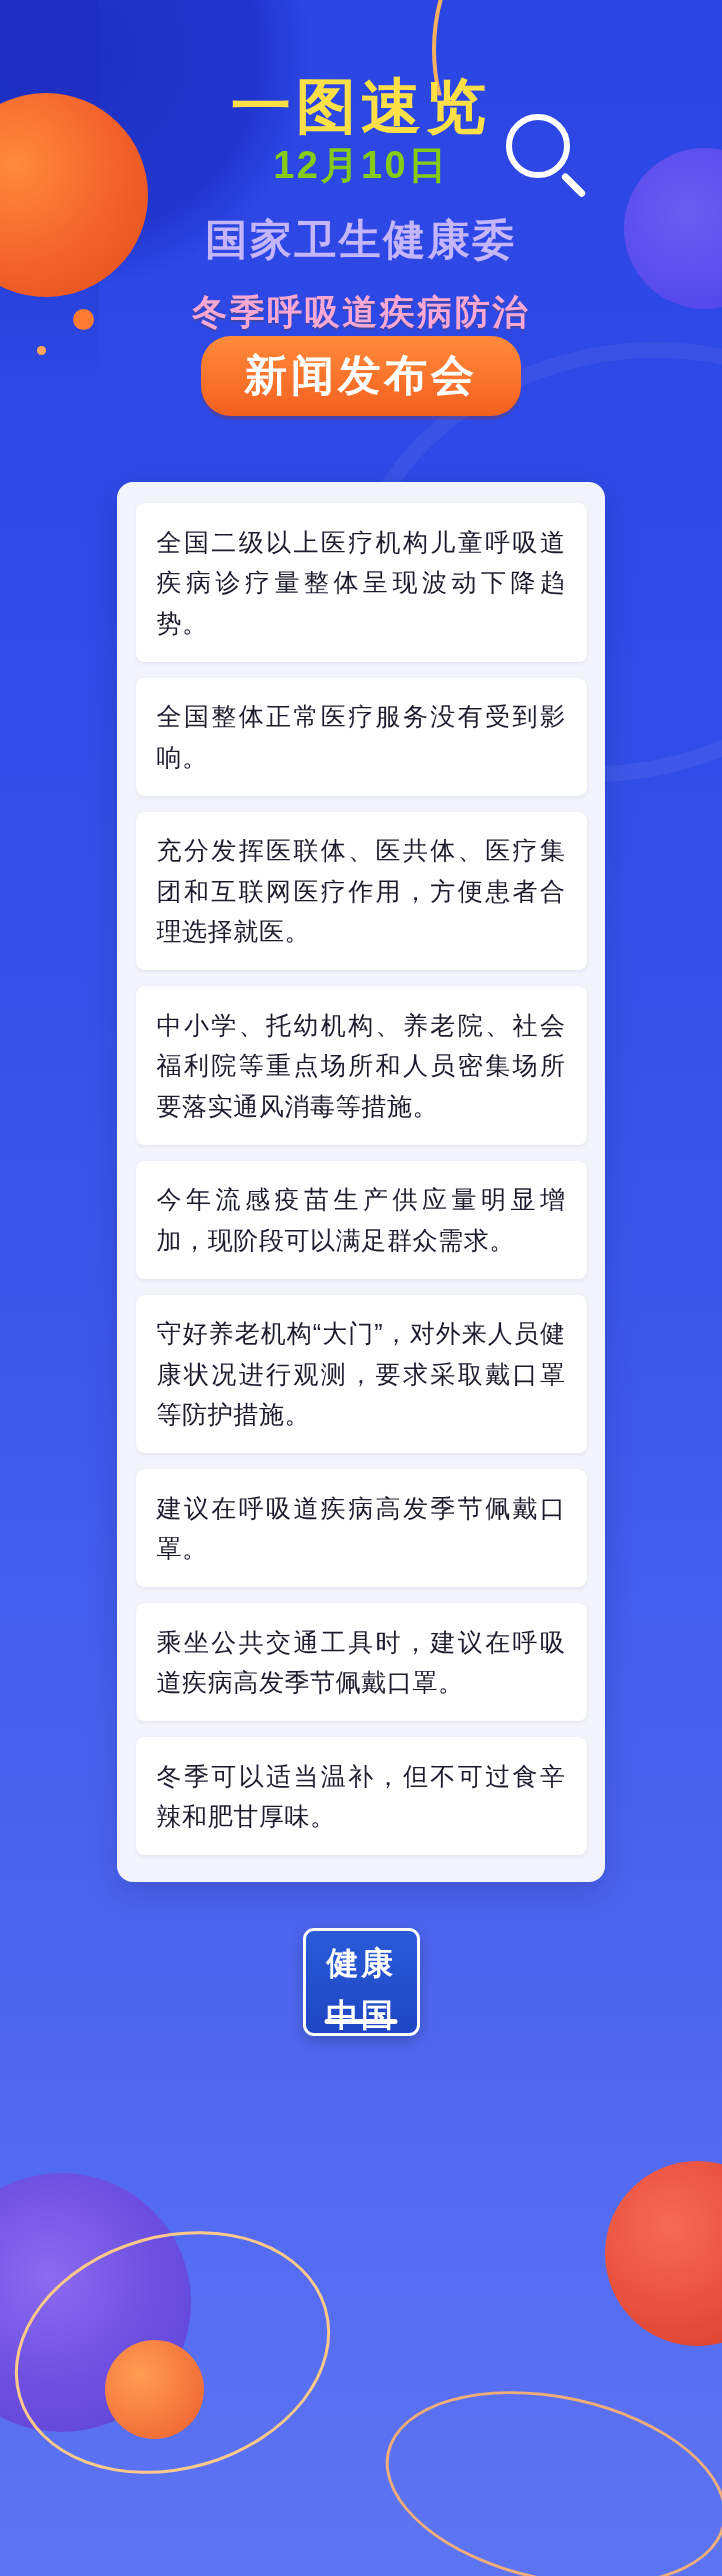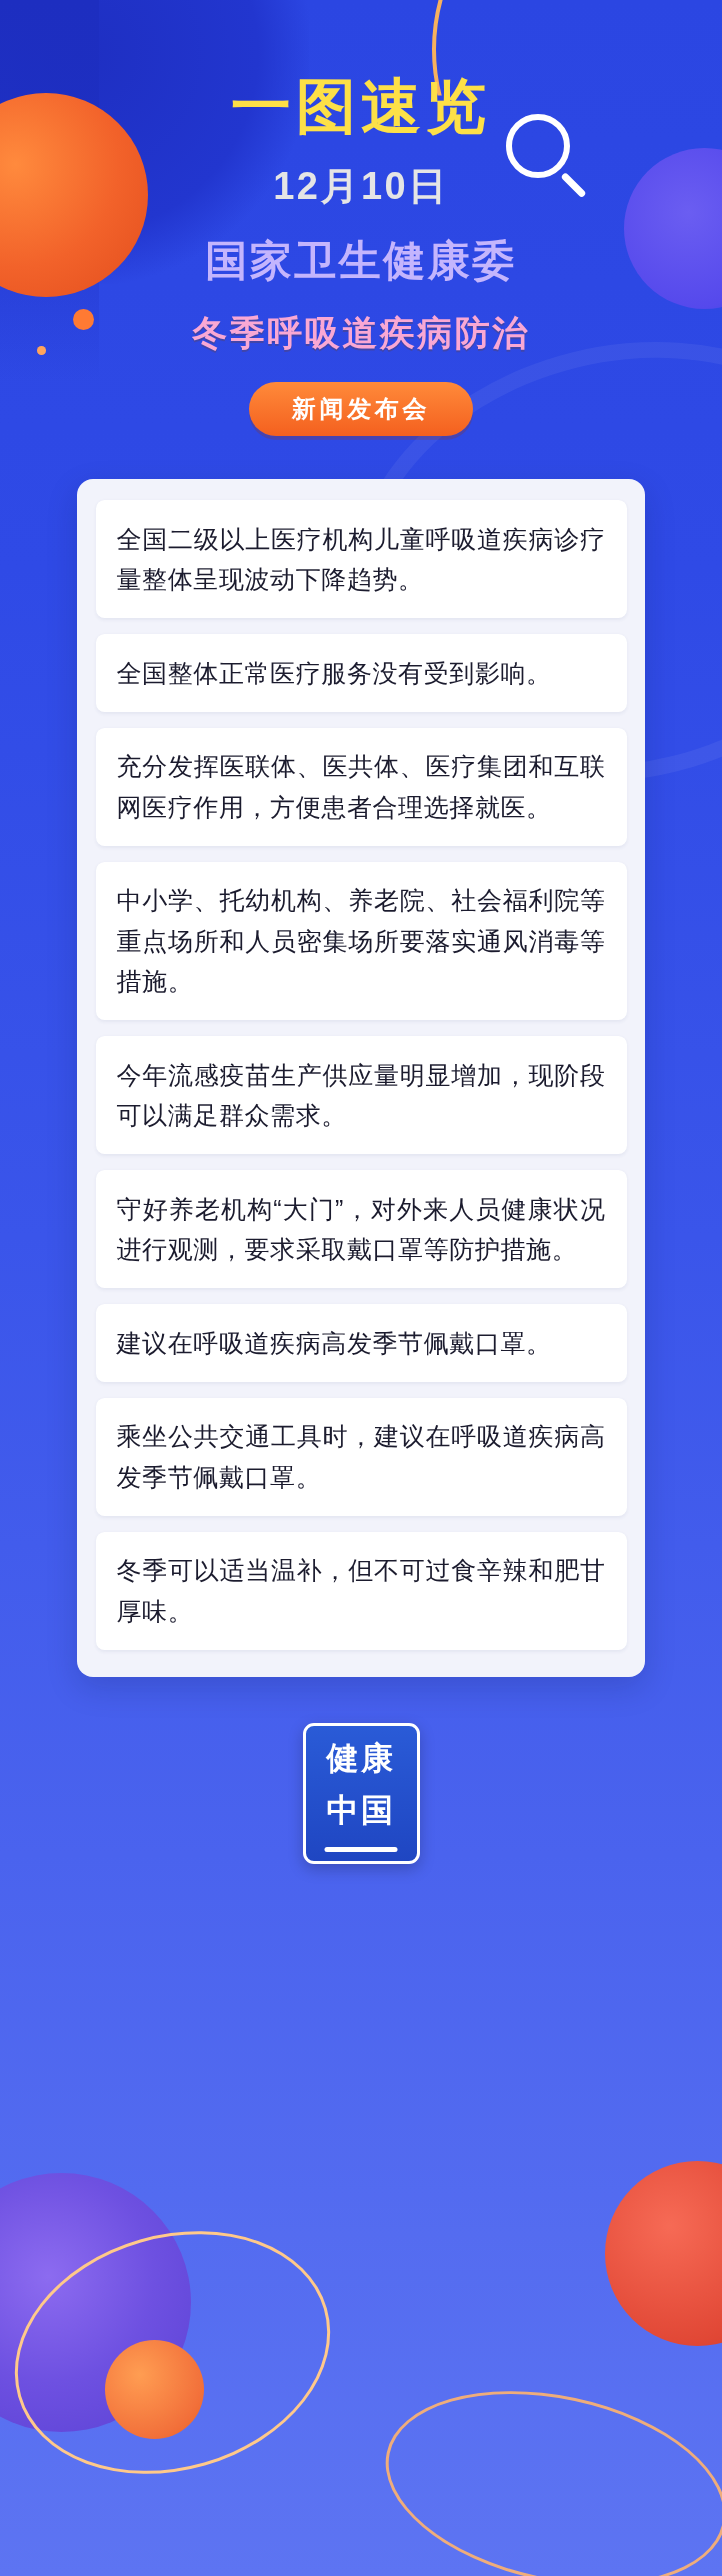--- a/index.html
+++ b/index.html
@@ -119,49 +119,47 @@
     text-align: center;
   }
   .title-main {
     font-size: 60px;
     font-weight: bold;
     color: #fde047;
     letter-spacing: 5px;
     line-height: 1.1;
   }
   .title-date {
-    margin-top: 21px;
     font-size: 38px;
     font-weight: bold;
-    color: #e5e5e5;
+    color: #84cc16;
     letter-spacing: 2.5px;
   }
   .title-org {
     margin-top: 21px;
     font-size: 42px;
     font-weight: bold;
     color: #c4b5fd;
     letter-spacing: 2.5px;
   }
   .title-topic {
     margin-top: 21px;
     font-size: 35px;
     font-weight: bold;
     color: #f9a8d4;
     letter-spacing: 2.5px;
     text-shadow: 0 1.9px 0 rgba(120,60,0,.25);
   }
   .pill {
     display: inline-block;
-    margin-top: 25px;
     padding: 11px 43px;
     border-radius: 30px;
     background: linear-gradient(180deg,#ff8a3a 0%, #f4601f 100%);
     color: #ffffff;
-    font-size: 24px;
+    font-size: 43px;
     font-weight: bold;
     letter-spacing: 3.7px;
     box-shadow: 0 3.7px 0 rgba(150,50,10,.25);
   }
   .search-icon {
     position: absolute;
     right: 130px;
     top: 114px;
     width: 86px;
     height: 86px;
@@ -179,22 +177,22 @@
     width: 30px; height: 6.8px;
     background: #ffffff;
     border-radius: 3.7px;
     transform: rotate(45deg);
     transform-origin: left center;
   }
 
   
   .panel {
     position: relative;
-    margin: 43px auto 0;
-    width: 568px;
+    margin: 66px auto 0;
+    width: 488px;
     background: #f2f3fb;
     border-radius: 16px;
     padding: 21px 18.5px 27px;
     box-shadow: 0 11px 31px rgba(10,20,80,.18);
   }
   .item {
     background: #ffffff;
     border-radius: 8.6px;
     padding: 18.5px 21px;
     margin-bottom: 16px;
@@ -212,21 +210,21 @@
   
   .footer {
     margin: 46px auto 0;
     width: 100%;
     text-align: center;
     position: relative;
   }
   .logo {
     display: inline-block;
     width: 117px;
-    height: 141px;
+    height: 108px;
     border-radius: 11px;
     background: linear-gradient(180deg,#2a5bd7 0%,#1f46c2 100%);
     border: 3.7px solid #ffffff;
     position: relative;
     box-shadow: 0 5px 15px rgba(0,0,0,.22);
   }
   .logo .line {
     position: absolute;
     left: 50%;
     transform: translateX(-50%);

